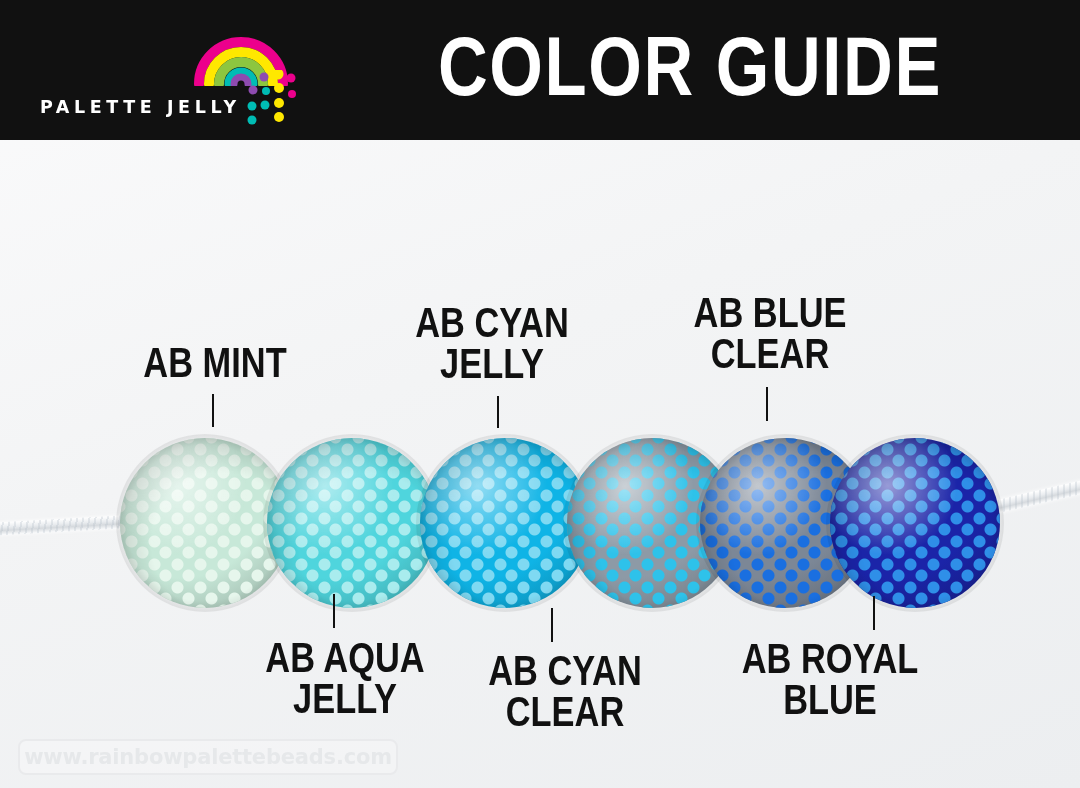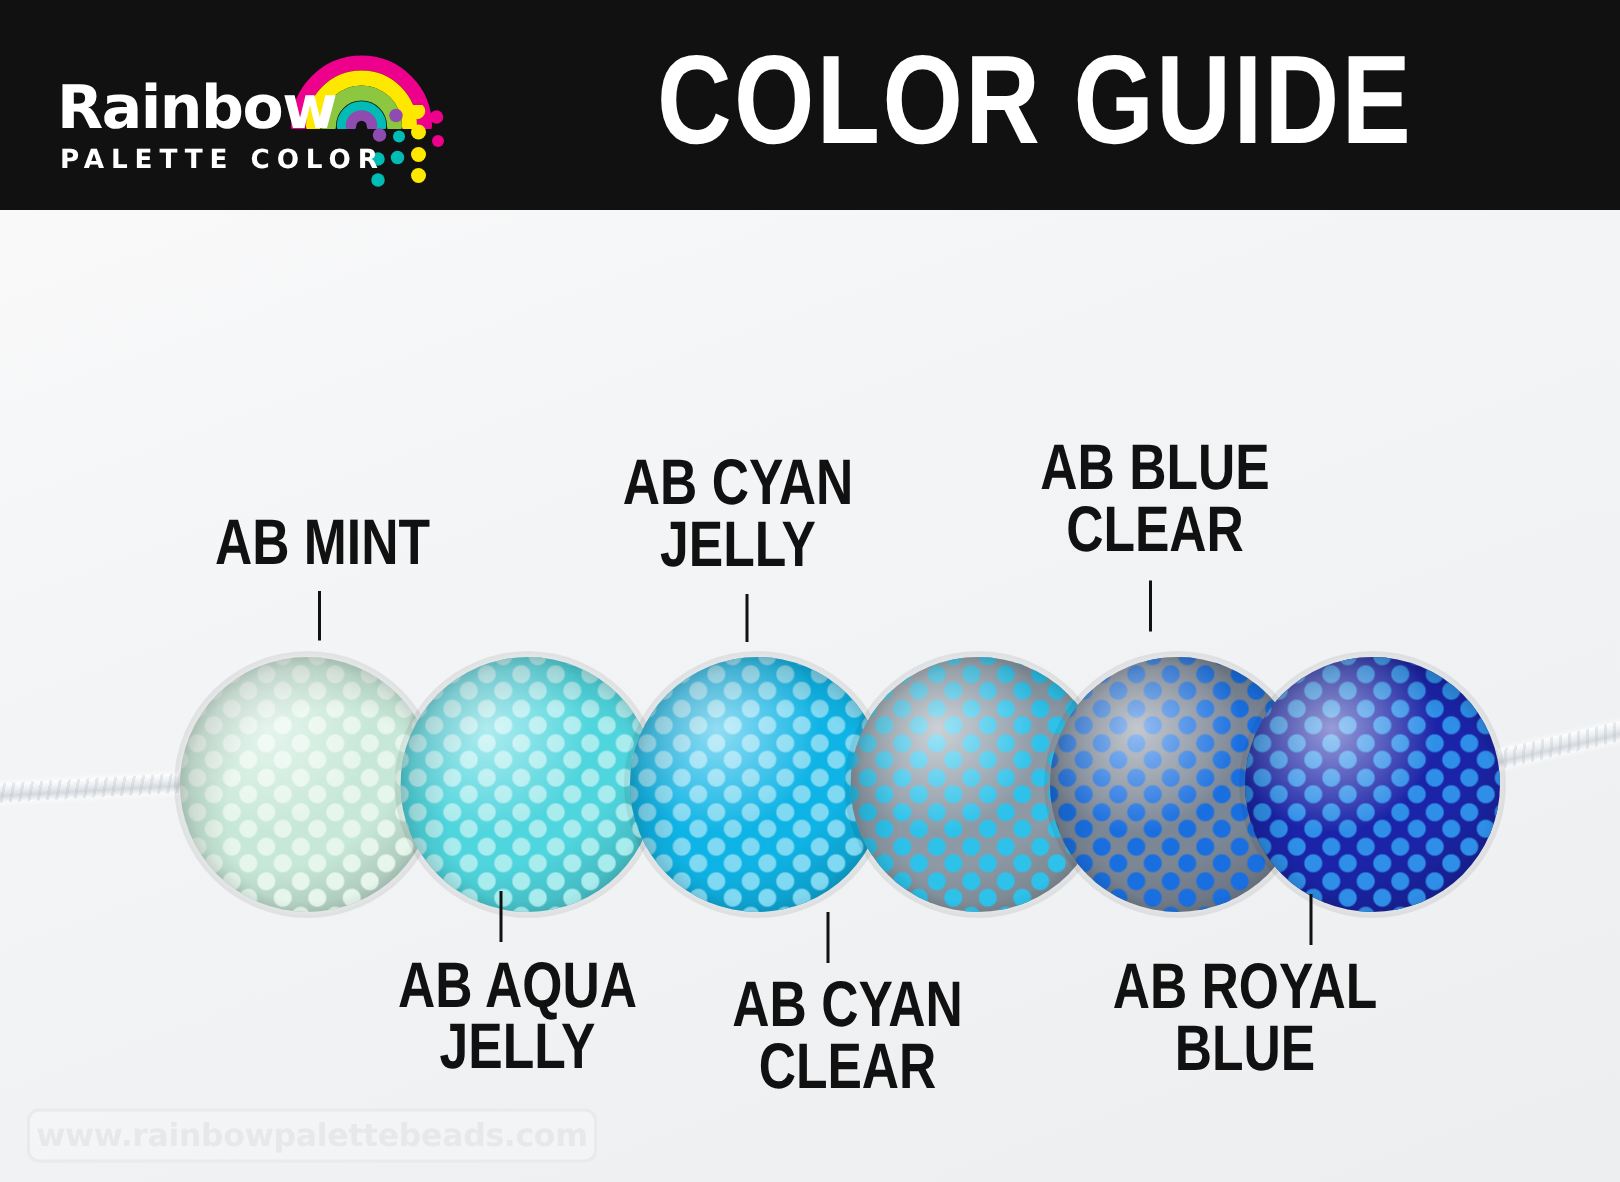--- a/index.html
+++ b/index.html
@@ -142,22 +142,21 @@
         <circle cx="57" cy="18" r="5.0" fill="#ffe800"></circle>
         <circle cx="70" cy="24" r="4.0" fill="#ec008c"></circle>
         <circle cx="44" cy="21" r="4.0" fill="#00bcb4"></circle>
         <circle cx="31" cy="20" r="4.5" fill="#8e4bb0"></circle>
         <circle cx="57" cy="33" r="5.0" fill="#ffe800"></circle>
         <circle cx="43" cy="35" r="4.5" fill="#00bcb4"></circle>
         <circle cx="30" cy="36" r="4.5" fill="#00bcb4"></circle>
         <circle cx="57" cy="47" r="5.0" fill="#ffe800"></circle>
         <circle cx="30" cy="50" r="4.5" fill="#00bcb4"></circle>
       </svg>
-      <div class="logo-name">Rainbow</div>
-      <div class="logo-sub">PALETTE COLOR</div>
+      <div class="logo-sub">PALETTE JELLY</div>
     </div>
 
     <div class="header-title">COLOR  GUIDE</div>
   </div>
 
 
   <div class="strand">
     <div class="cord cord-left"></div>
     <div class="cord cord-right"></div>
 

